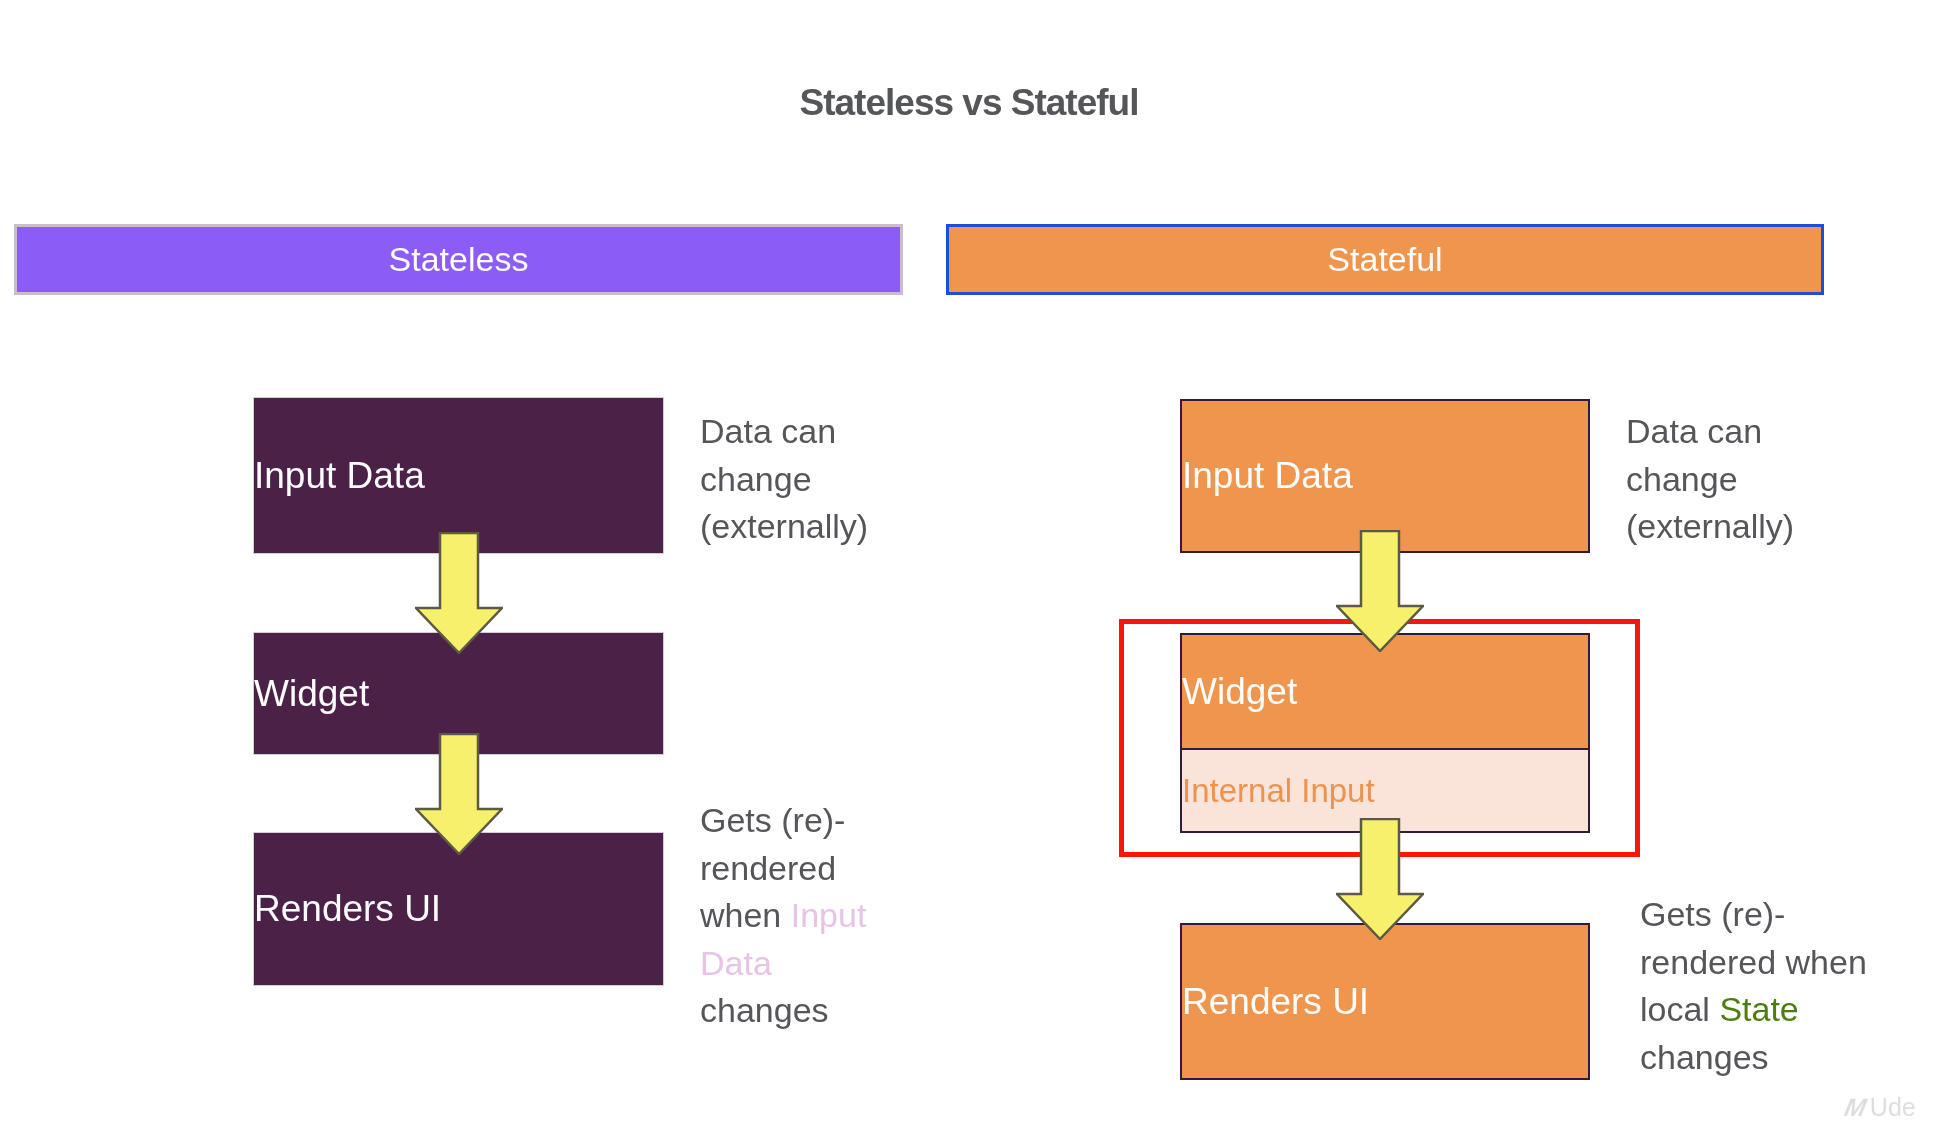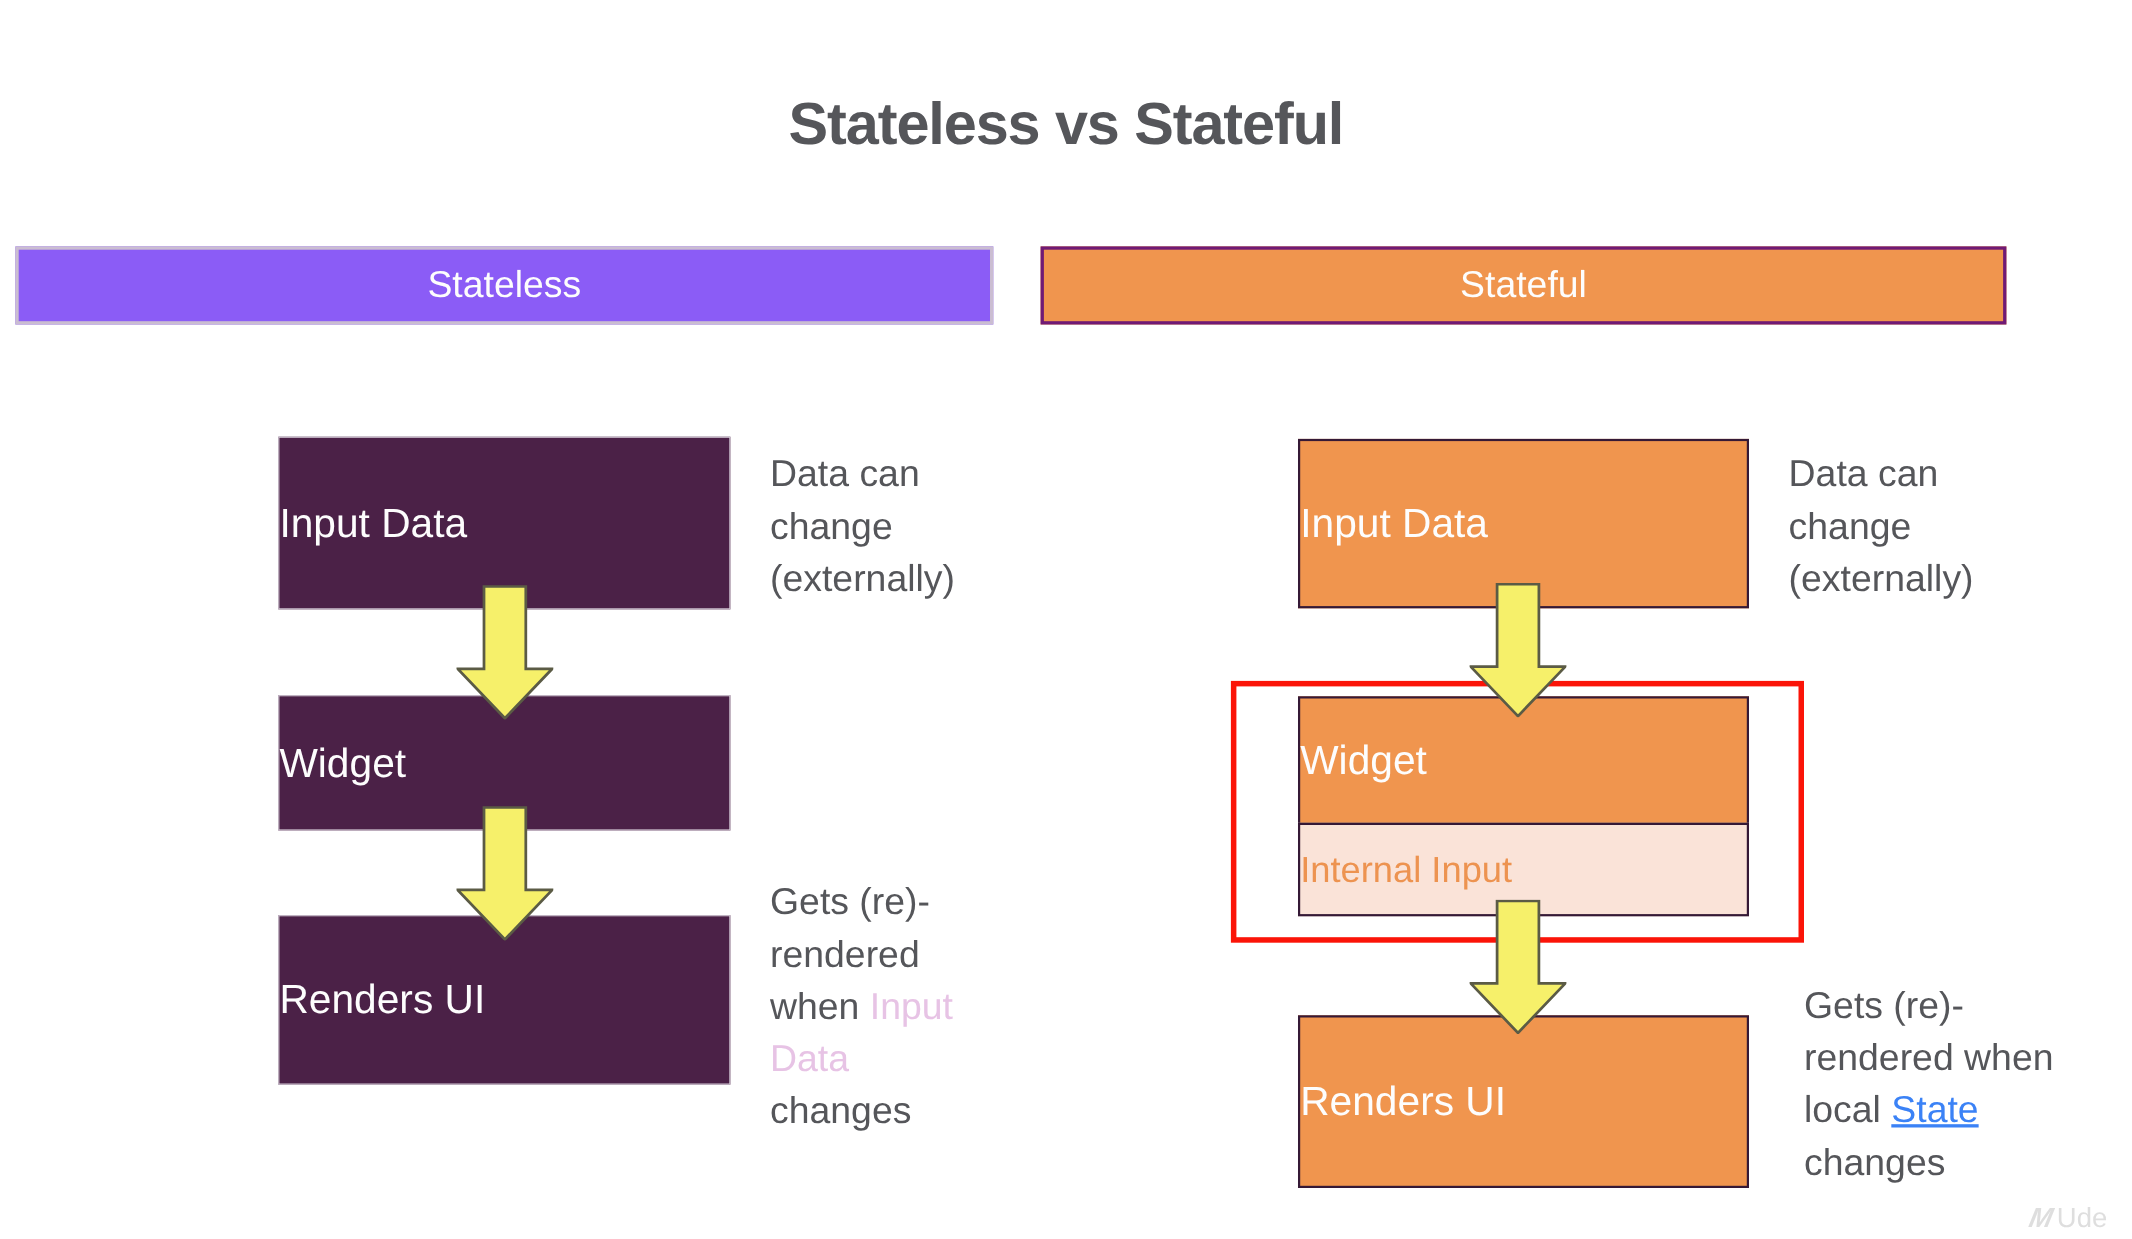--- a/index.html
+++ b/index.html
@@ -12,21 +12,21 @@
     background: #ffffff;
     overflow: hidden;
   }
 
   
   .page-title {
     position: absolute;
     left: 0; top: 82px;
     width: 100%;
     text-align: center;
-    font-size: 54px;
+    font-size: 37px;
     font-weight: 700;
     letter-spacing: -1px;
     color: #55565a;
     margin: 0;
   }
 
   
   .bar {
     position: absolute;
     top: 224px;
@@ -38,21 +38,21 @@
     color: #fdfdfd;
   }
   .bar-stateless {
     left: 14px; width: 883px;
     background: #8b5cf6;
     border: 3px solid #cabdd1;
   }
   .bar-stateful {
     left: 946px; width: 872px;
     background: #f0954e;
-    border: 3px solid #701a75;
+    border: 3px solid #1d4ed8;
   }
 
   
   .fbox {
     position: absolute;
     display: flex;
     align-items: center;
     justify-content: flex-start;
     font-size: 37px;
     color: #fdfdfd;
@@ -113,21 +113,21 @@
     line-height: 47.5px;
     color: #55565a;
     white-space: nowrap;
   }
   .note-l-top { left: 700px;  top: 408px; }
   .note-r-top { left: 1626px; top: 408px; }
   .note-l-bot { left: 700px;  top: 797px; }
   .note-r-bot { left: 1640px; top: 891px; }
 
   .hl-pink   { color: #e7c3e5; }
-  .hl-orange { color: #3b82f6; text-decoration: underline; }
+  .hl-orange { color: #4d7c0f; }
 
   
   .watermark {
     position: absolute;
     left: 1845px; top: 1093px;
     font-size: 25px;
     color: #d7d7d7;
     opacity: 0.8;
     white-space: nowrap;
     display: flex;

